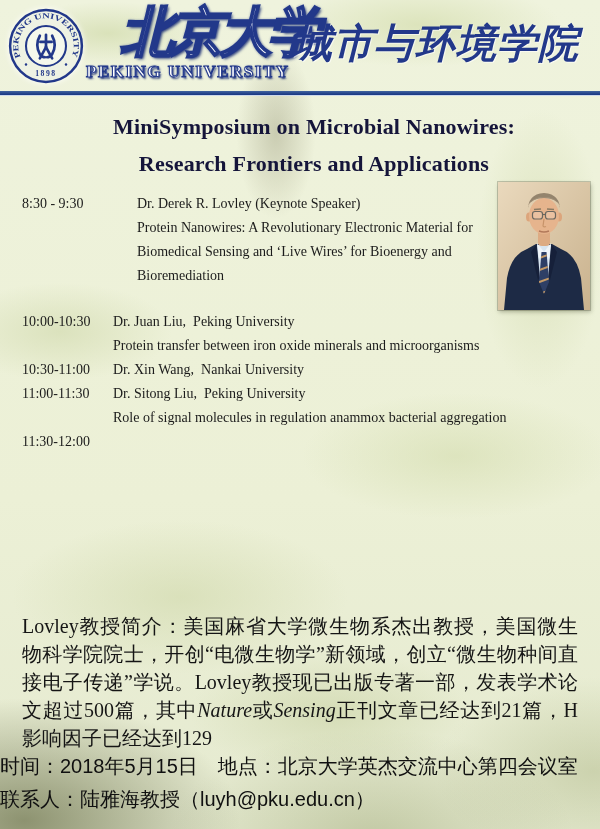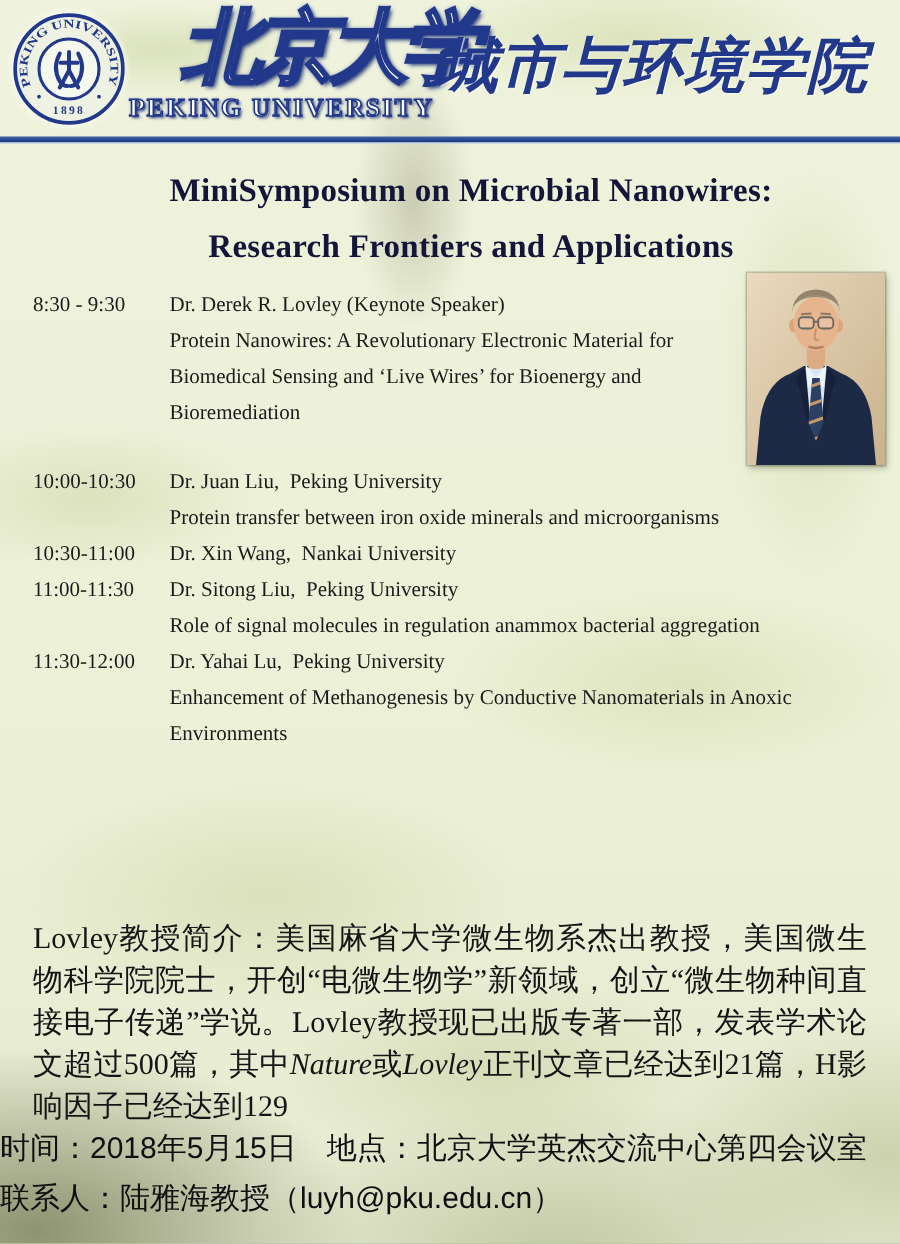--- a/index.html
+++ b/index.html
@@ -53,21 +53,21 @@
     text-align:center;font-size:22px;font-weight:bold;line-height:37px;
     color:var(--title-color,#15153a);letter-spacing:.2px;
   }
   .title span{display:block;padding-left:28px;}
   
   .schedule{position:absolute;left:22px;top:192px;width:568px;font-size:14px;line-height:24px;}
   .item{display:flex;align-items:flex-start;}
   .item .time{flex:0 0 91px;white-space:nowrap;}
   .item .desc{flex:1;}
   .item.first{margin-bottom:22px;}
-  .item.first .desc{max-width:372px;flex:0 0 372px;}
+  .item.first .desc{max-width:372px;flex:0 0 372px;margin-left:24px;}
   .speaker{white-space:pre-wrap;}
   
   .photo{position:absolute;left:498px;top:182px;width:92px;height:128px;
     outline:1px solid rgba(60,60,40,.25);box-shadow:1px 2px 4px rgba(60,70,40,.35);}
   
   .bio{
     position:absolute;left:22px;top:612px;width:556px;margin:0;
     font-size:20px;line-height:28px;text-align:justify;color:#151515;
   }
   .bio i{font-family:"Liberation Serif","DejaVu Serif",serif;}
@@ -188,27 +188,23 @@
     <div class="item">
       <div class="time">11:00-11:30</div>
       <div class="desc">
         <div class="speaker">Dr. Sitong Liu,  Peking University</div>
         <div class="talk">Role of signal molecules in regulation anammox bacterial aggregation</div>
       </div>
     </div>
 
     <div class="item">
       <div class="time">11:30-12:00</div>
-      <div class="desc">
-        <div class="speaker">Dr. Yahai Lu,  Peking University</div>
-        <div class="talk">Enhancement of Methanogenesis by Conductive Nanomaterials in Anoxic Environments</div>
-      </div>
     </div>
   </div>
 
-  <p class="bio"><span>Lovley教授简介：美国麻省大学微生物系杰出教授，美国微生物科学院院士，开创“电微生物学”新领域，创立“微生物种间直接电子传递”学说。Lovley教授现已出版专著一部，发表学术论文超过500篇，其中</span><i>Nature</i><span>或</span><i>Lovley</i><span>正刊文章已经达到21篇，H影响因子已经达到129</span></p>
+  <p class="bio"><span>Lovley教授简介：美国麻省大学微生物系杰出教授，美国微生物科学院院士，开创“电微生物学”新领域，创立“微生物种间直接电子传递”学说。Lovley教授现已出版专著一部，发表学术论文超过500篇，其中</span><i>Nature</i><span>或</span><i>Sensing</i><span>正刊文章已经达到21篇，H影响因子已经达到129</span></p>
 
   <div class="footer">
     <div>时间：2018年5月15日　地点：北京大学英杰交流中心第四会议室</div>
     <div>联系人：陆雅海教授（luyh@pku.edu.cn）</div>
   </div>
 
 </div>
 
 </body></html>

